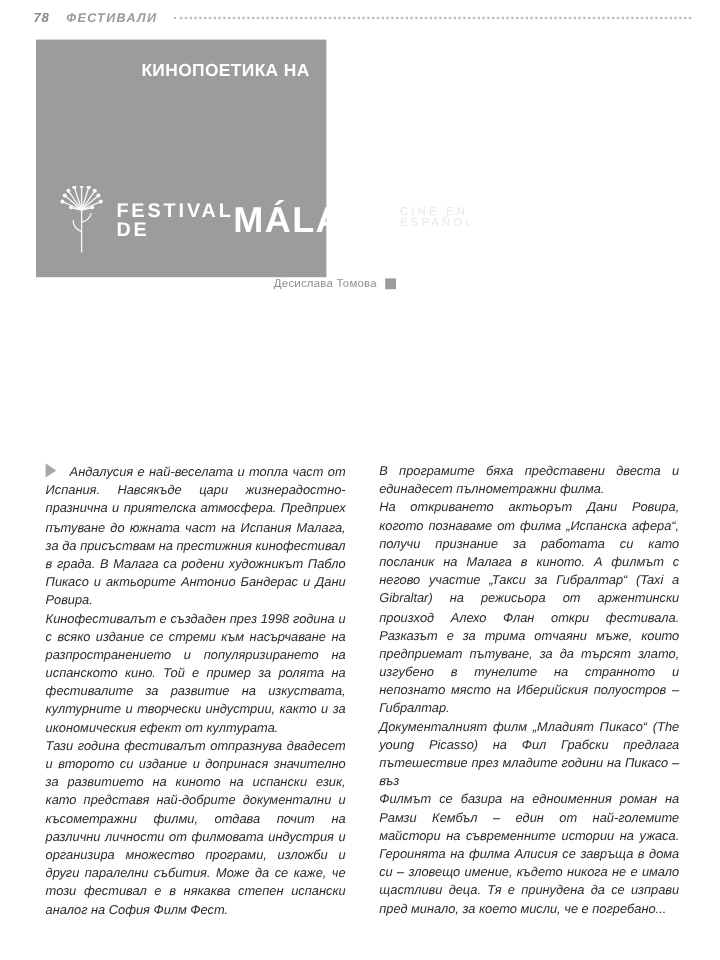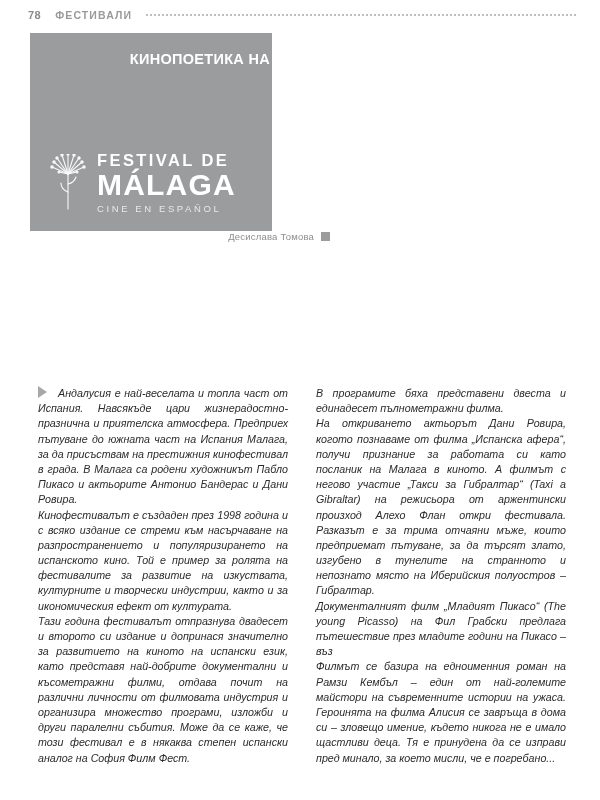--- a/index.html
+++ b/index.html
@@ -23,20 +23,21 @@
   
   .running-head {
     position: absolute;
     top: 6px;
     left: 28px;
     right: 24px;
     height: 18px;
     display: flex;
     align-items: center;
     gap: 14px;
+    font-style: italic;
   }
 
   .folio {
     font-size: 11px;
     font-weight: bold;
     color: #8a8a8a;
     letter-spacing: 0.5px;
   }
 
   .section-name {
@@ -60,21 +61,21 @@
     left: 30px;
     top: 33px;
     width: 242px;
     height: 198px;
     background: #9a9c9e;
   }
 
   .hero-title {
     position: absolute;
     top: 17px;
-    right: 2px;
+    right: 14px;
     text-align: right;
     color: #ffffff;
     font-size: 14.5px;
     font-weight: bold;
     line-height: 1.35;
     letter-spacing: 0.3px;
   }
 
   
   .logo-wrap {
@@ -88,21 +89,21 @@
 
   .logo-mark {
     width: 40px;
     height: 58px;
     flex: none;
     opacity: 0.95;
   }
 
   .logo-text {
     display: flex;
-    flex-direction: column;
+    flex-direction: row;
     line-height: 1;
   }
 
   .logo-line1 {
     font-size: 16.5px;
     font-weight: bold;
     color: #ffffff;
     letter-spacing: 2.4px;
   }
 

